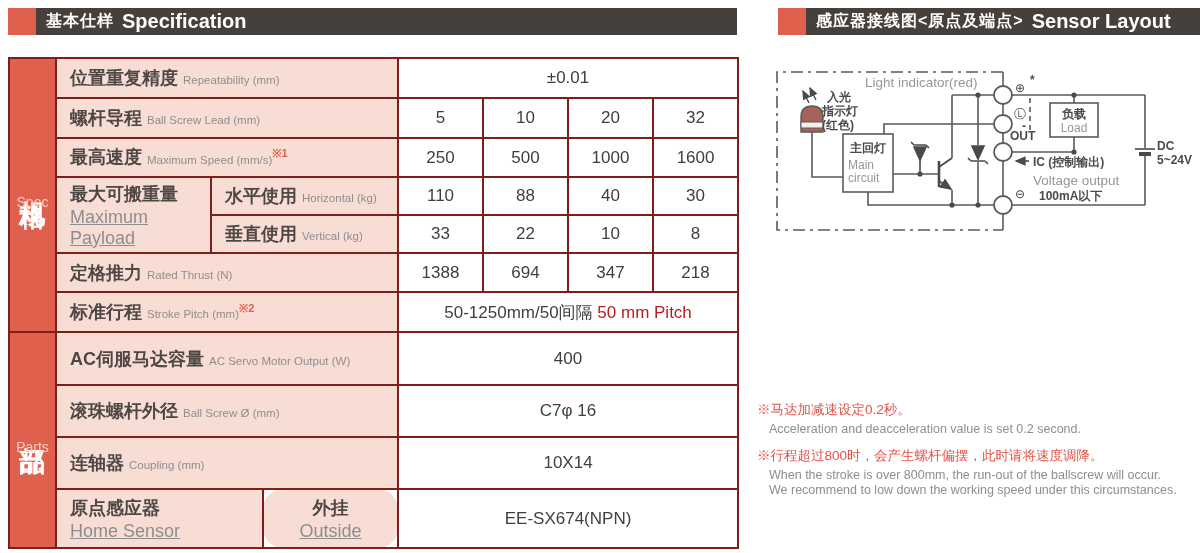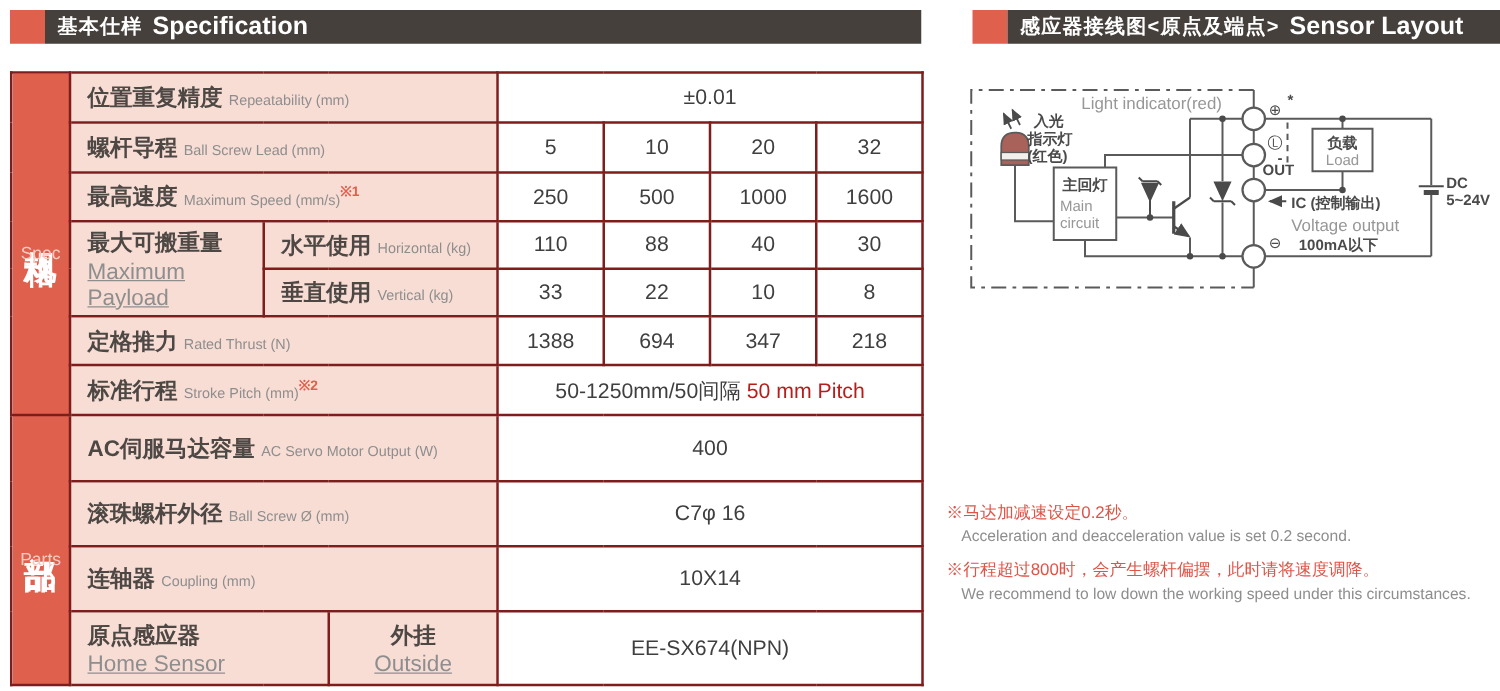--- a/index.html
+++ b/index.html
@@ -29,21 +29,21 @@
   td.lbl { background:#F8DDD5; padding-left:13px; vertical-align:middle; }
   .zh { font-size:18px; font-weight:bold; color:#4E4845; }
   .en { font-size:11.5px; color:#8E8E8E; margin-left:5px; }
   .en-block { font-size:18px; color:#8E8E8E; margin-top:1px;text-decoration:underline; }
   sup.ref { color:#E0604E; font-size:11px; font-weight:bold; }
 
   td.val { background:#ffffff; text-align:center; vertical-align:middle;
     font-size:17px; color:#3F3F3F; }
   .val-gray { color:#b91c1c; }
 
-  td.sub-center { background:#F8DDD5; text-align:center; vertical-align:middle; }
+  td.sub-center { background:#F8DDD5; text-align:center; vertical-align:middle;border-radius:20px; }
 
   
   .diagram { position:absolute; left:773px; top:60px; }
   .dg-dark { fill:#4A4A4A; font-size:12px; }
   .dg-gray { fill:#979797; }
 
   
   .notes { position:absolute; left:757px; top:401px; width:443px; }
   .note { margin-bottom:9px; }
   .note-zh { color:#E05448; font-size:13.5px; font-weight:normal; margin-bottom:3px; }
@@ -321,15 +321,16 @@
 </svg>
 </div>
 
 <div class="notes">
   <div class="note">
     <div class="note-zh">※马达加减速设定0.2秒。</div>
     <div class="note-en">Acceleration and deacceleration value is set 0.2 second.</div>
   </div>
   <div class="note">
     <div class="note-zh">※行程超过800时，会产生螺杆偏摆，此时请将速度调降。</div>
+    <div class="note-en">When the stroke is over 800mm, the run-out of the ballscrew will occur.</div>
     <div class="note-en">We recommend to low down the working speed under this circumstances.</div>
   </div>
 </div>
 
 </body></html>

